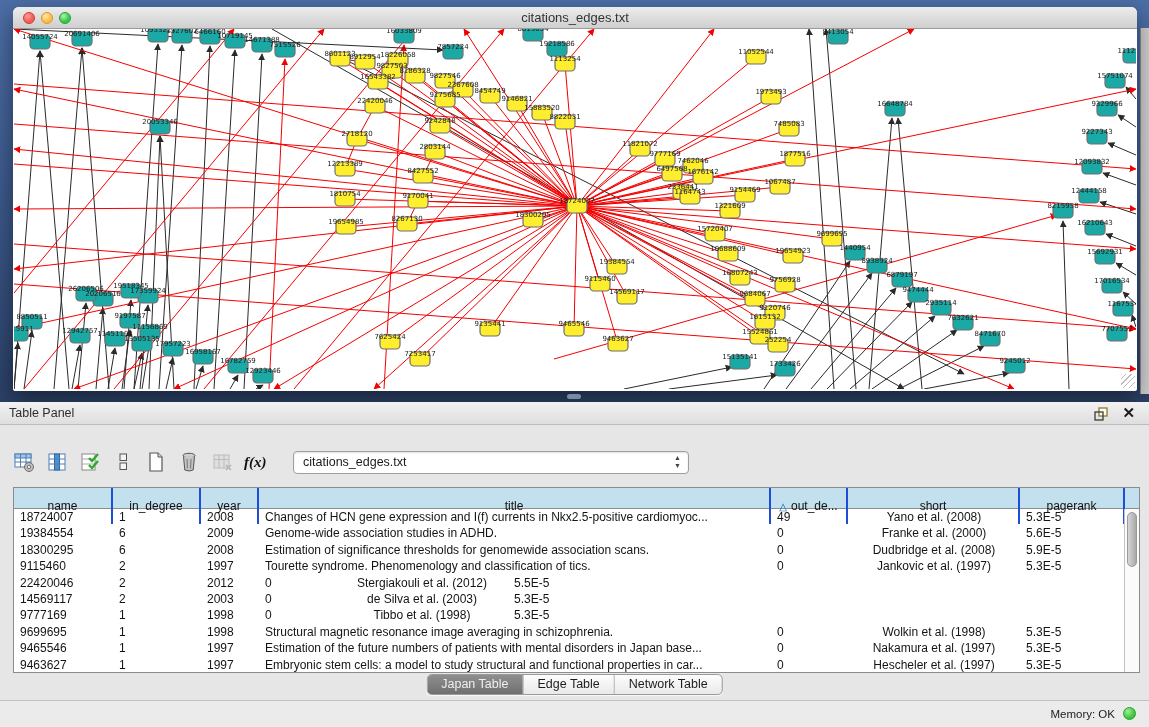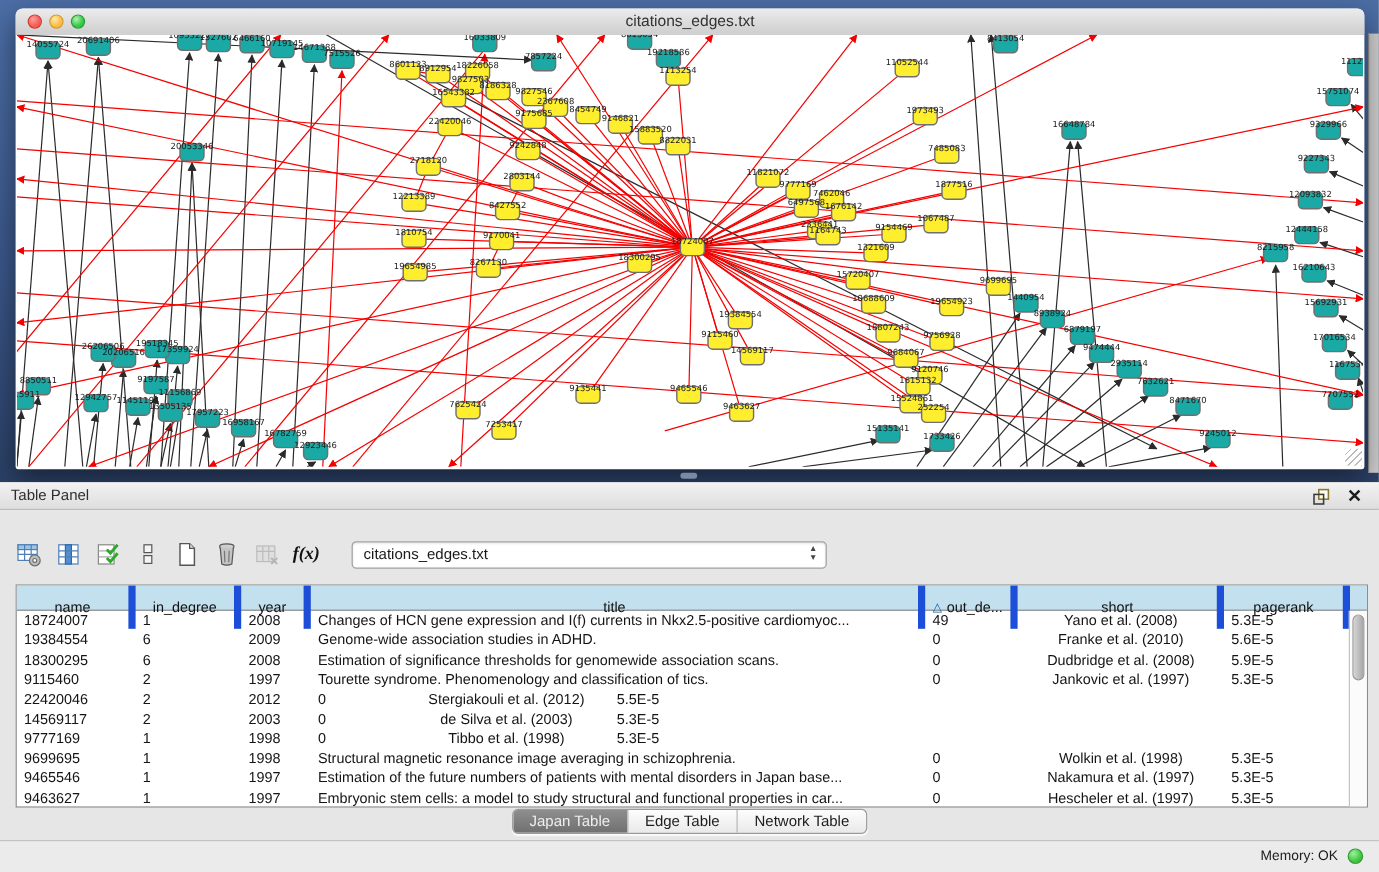--- a/index.html
+++ b/index.html
@@ -56,21 +56,21 @@
     border:1px solid #9f9f9f; border-radius:4px; position:relative;
     font-size:12.5px; color:#1a1a1a; line-height:21px; padding-left:9px;
     box-shadow:inset 0 1px 2px rgba(0,0,0,.12); }
   .combo .arrows { position:absolute; right:7px; top:2px; font-size:7px; color:#444;
     line-height:8px; text-align:center; }
 
   
   .dtable { position:absolute; left:13px; top:62px; width:1127px; height:186px;
     border:1px solid #8c8c8c; background:#fff; }
   .thead { display:flex; height:21px; background:#c2e0ee; border-bottom:1px solid #8c8c8c; }
-  .th { height:36px; border-right:6px solid #1d4ed8; font-size:12px; color:#111;
+  .th { height:36px; border-right:2px solid #1d4ed8; font-size:12px; color:#111;
     display:flex; align-items:center; justify-content:center; overflow:hidden; white-space:nowrap; }
   .th .sort { color:#0b63a5; font-size:10px; margin-right:4px; }
   .tbody { position:relative; }
   .tr { display:flex; height:16.4px; }
   .td { font-size:12px; color:#141414; padding-left:6px; overflow:hidden;
     white-space:nowrap; line-height:16.4px; }
   .td-short { text-align:center; padding-left:0; }
   .vscroll { position:absolute; right:0; top:21px; bottom:0; width:15px;
     background:#fbfbfb; border-left:1px solid #c3c3c3; }
   .vthumb { position:absolute; left:2px; top:3px; width:10px; height:55px;
@@ -612,21 +612,21 @@
             <div class="td td-out_degree" style="width: 77px;">49</div>
             <div class="td td-short" style="width: 172px;">Yano et al. (2008)</div>
             <div class="td td-pagerank" style="width: 105px;">5.3E-5</div>
           </div>
           <div class="tr">
             <div class="td td-name" style="width: 99px;">19384554</div>
             <div class="td td-in_degree" style="width: 88px;">6</div>
             <div class="td td-year" style="width: 58px;">2009</div>
             <div class="td td-title" style="width: 512px;">Genome-wide association studies in ADHD.</div>
             <div class="td td-out_degree" style="width: 77px;">0</div>
-            <div class="td td-short" style="width: 172px;">Franke et al. (2010)</div>
+            <div class="td td-short" style="width: 172px;">Franke et al. (2000)</div>
             <div class="td td-pagerank" style="width: 105px;">5.6E-5</div>
           </div>
           <div class="tr">
             <div class="td td-name" style="width: 99px;">18300295</div>
             <div class="td td-in_degree" style="width: 88px;">6</div>
             <div class="td td-year" style="width: 58px;">2008</div>
             <div class="td td-title" style="width: 512px;">Estimation of significance thresholds for genomewide association scans.</div>
             <div class="td td-out_degree" style="width: 77px;">0</div>
             <div class="td td-short" style="width: 172px;">Dudbridge et al. (2008)</div>
             <div class="td td-pagerank" style="width: 105px;">5.9E-5</div>

